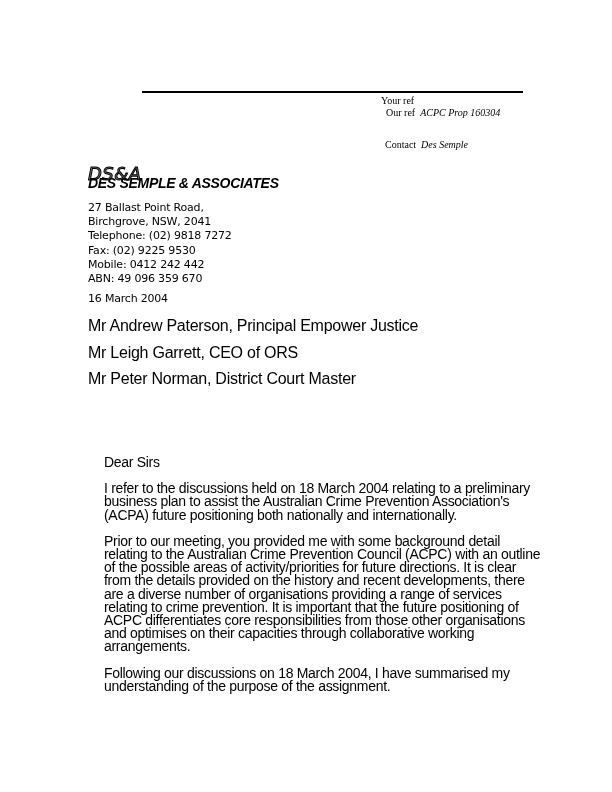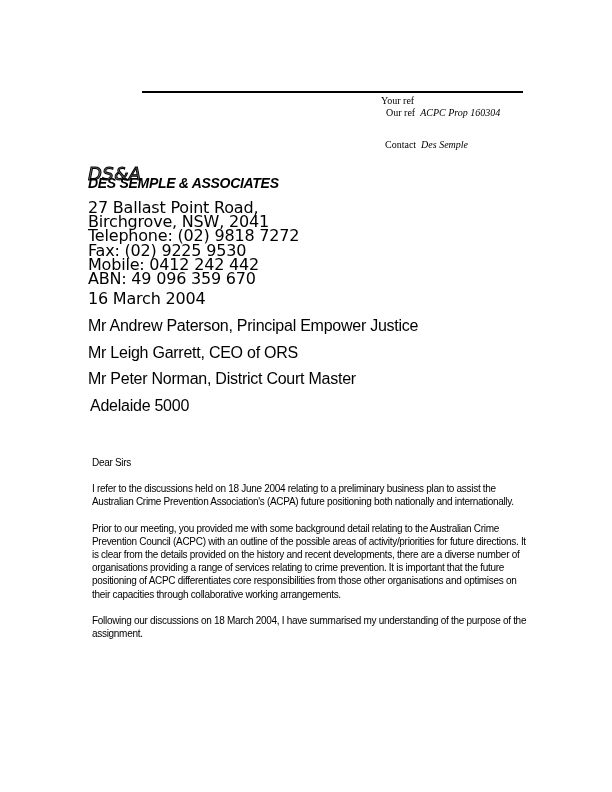--- a/index.html
+++ b/index.html
@@ -58,21 +58,21 @@
       font-size: 14px;
       line-height: 16px;
       letter-spacing: -0.3px;
       white-space: nowrap;
     }
     .address {
       position: absolute;
       left: 88px;
       top: 201px;
       font-family: "DejaVu Sans", sans-serif;
-      font-size: 16px;
+      font-size: 11px;
       line-height: 14.2px;
       white-space: nowrap;
       letter-spacing: -0.2px;
     }
     .address div { margin: 0; }
     .address .date { margin-top: 6px; }
 
     .recipients {
       position: absolute;
       left: 88px;
@@ -81,25 +81,25 @@
       font-size: 16px;
       line-height: 12px;
       white-space: nowrap;
       letter-spacing: -0.25px;
     }
     .recipients div { margin-bottom: 14.5px; }
     .recipients .city { padding-left: 2px; }
 
     .body-text {
       position: absolute;
-      left: 92px;
+      left: 104px;
       top: 456px;
       width: 440px;
       font-family: "Liberation Sans", sans-serif;
-      font-size: 10px;
+      font-size: 14px;
       line-height: 13.2px;
       letter-spacing: -0.3px;
     }
     .body-text p {
       margin: 0 0 13px 0;
     }
     .body-text p.salutation { margin-bottom: 13px; }
   </style>
 </head>
 <body>
@@ -126,21 +126,20 @@
   <div>Fax: (02) 9225 9530</div>
   <div>Mobile: 0412 242 442</div>
   <div>ABN: 49 096 359 670</div>
   <div class="date">16 March 2004</div>
 </div>
 
 <div class="recipients">
   <div>Mr Andrew Paterson, Principal Empower Justice</div>
   <div>Mr Leigh Garrett, CEO of ORS</div>
   <div>Mr Peter Norman, District Court Master</div>
-  <div class="city">Adelaide 5000</div>
 </div>
 
 <div class="body-text">
   <p class="salutation">Dear Sirs</p>
-  <p>I refer to the discussions held on 18 June 2004 relating to a  preliminary business plan to assist the Australian Crime Prevention Association's (ACPA) future positioning both nationally and internationally.</p>
+  <p>I refer to the discussions held on 18 March 2004 relating to a  preliminary business plan to assist the Australian Crime Prevention Association's (ACPA) future positioning both nationally and internationally.</p>
   <p>Prior to our meeting, you provided me with some background detail relating to the Australian Crime Prevention Council (ACPC) with an outline of the possible areas of activity/priorities for future directions.  It is clear from the details provided on the history and recent developments, there are a diverse number of organisations providing a range of services relating to crime prevention.  It is important that the future positioning of ACPC differentiates core responsibilities from those other organisations and optimises on their capacities through collaborative working arrangements.</p>
   <p>Following our discussions on 18 March 2004, I have summarised my understanding of the purpose of the assignment.</p>
 </div>
 
 </body></html>

